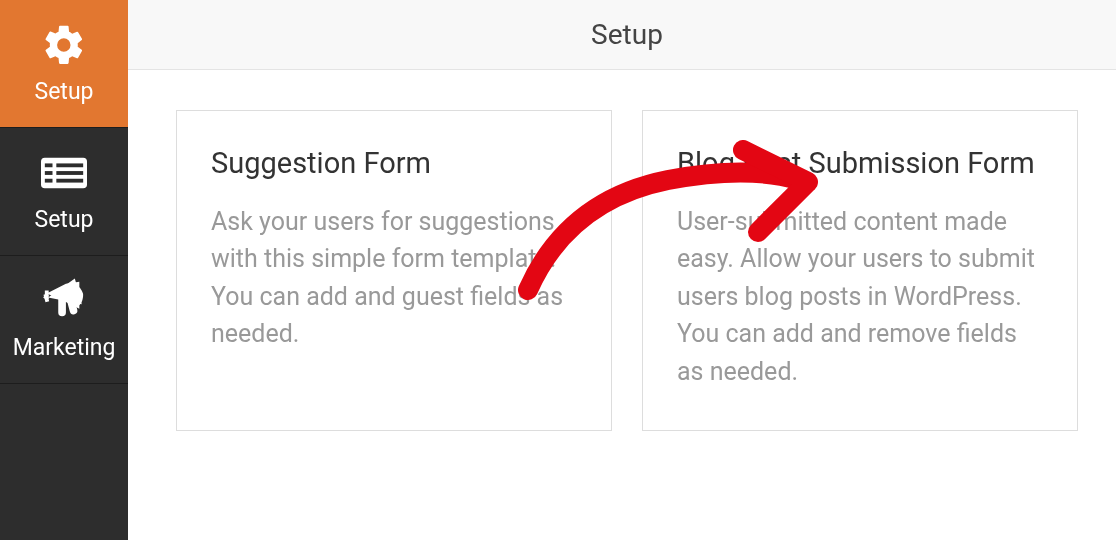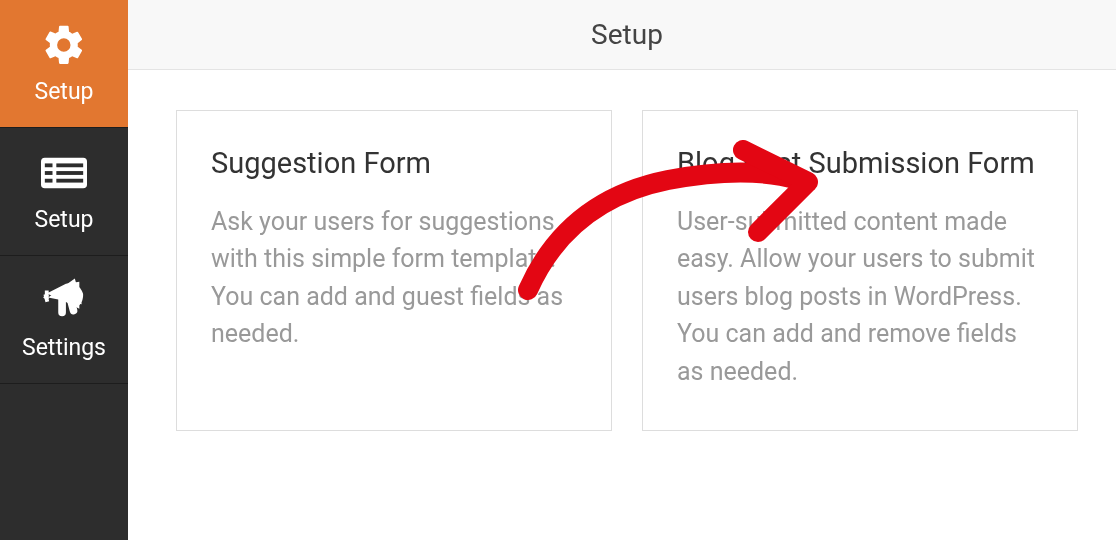--- a/index.html
+++ b/index.html
@@ -133,21 +133,21 @@
     <div class="sidebar-item">
       <span class="icon">
         <svg viewBox="0 0 24 24" width="46" height="46" fill="#fff">
           <path d="M20,2 L20,16 L17,14.5 L17,18 A2,2 0 0 1 13,18 L13,12.5 L4,8 L4,10 L2,10 L2,8 L2,6 L4,6 L4,8 L20,2 Z" transform="rotate(-15 12 10)"></path>
           <path d="M3 9 L3 11 Q1 10 1 10 Q1 10 3 9" fill="#fff"></path>
           <path d="M18 3 L18 15 C21 14 22 10 22 9 C22 8 21 4 18 3 Z" fill="#fff" transform="rotate(-10 18 9)"></path>
           <path d="M2,9 A2,2 0 0 0 2,11 L4,11 L4,9 Z" fill="#fff"></path>
           <path d="M20,2V16l-7-3.5V18a2,2,0,0,1-4,0V11L4,8.5v1H2v-3H4v1l9-4.5Z"></path>
         </svg>
       </span>
-      <span class="label">Settings</span>
+      <span class="label">Marketing</span>
     </div>
 
   </nav>
 
   <main class="main">
 
     <div class="header">
       <div class="header-title">Setup</div>
     </div>
 

